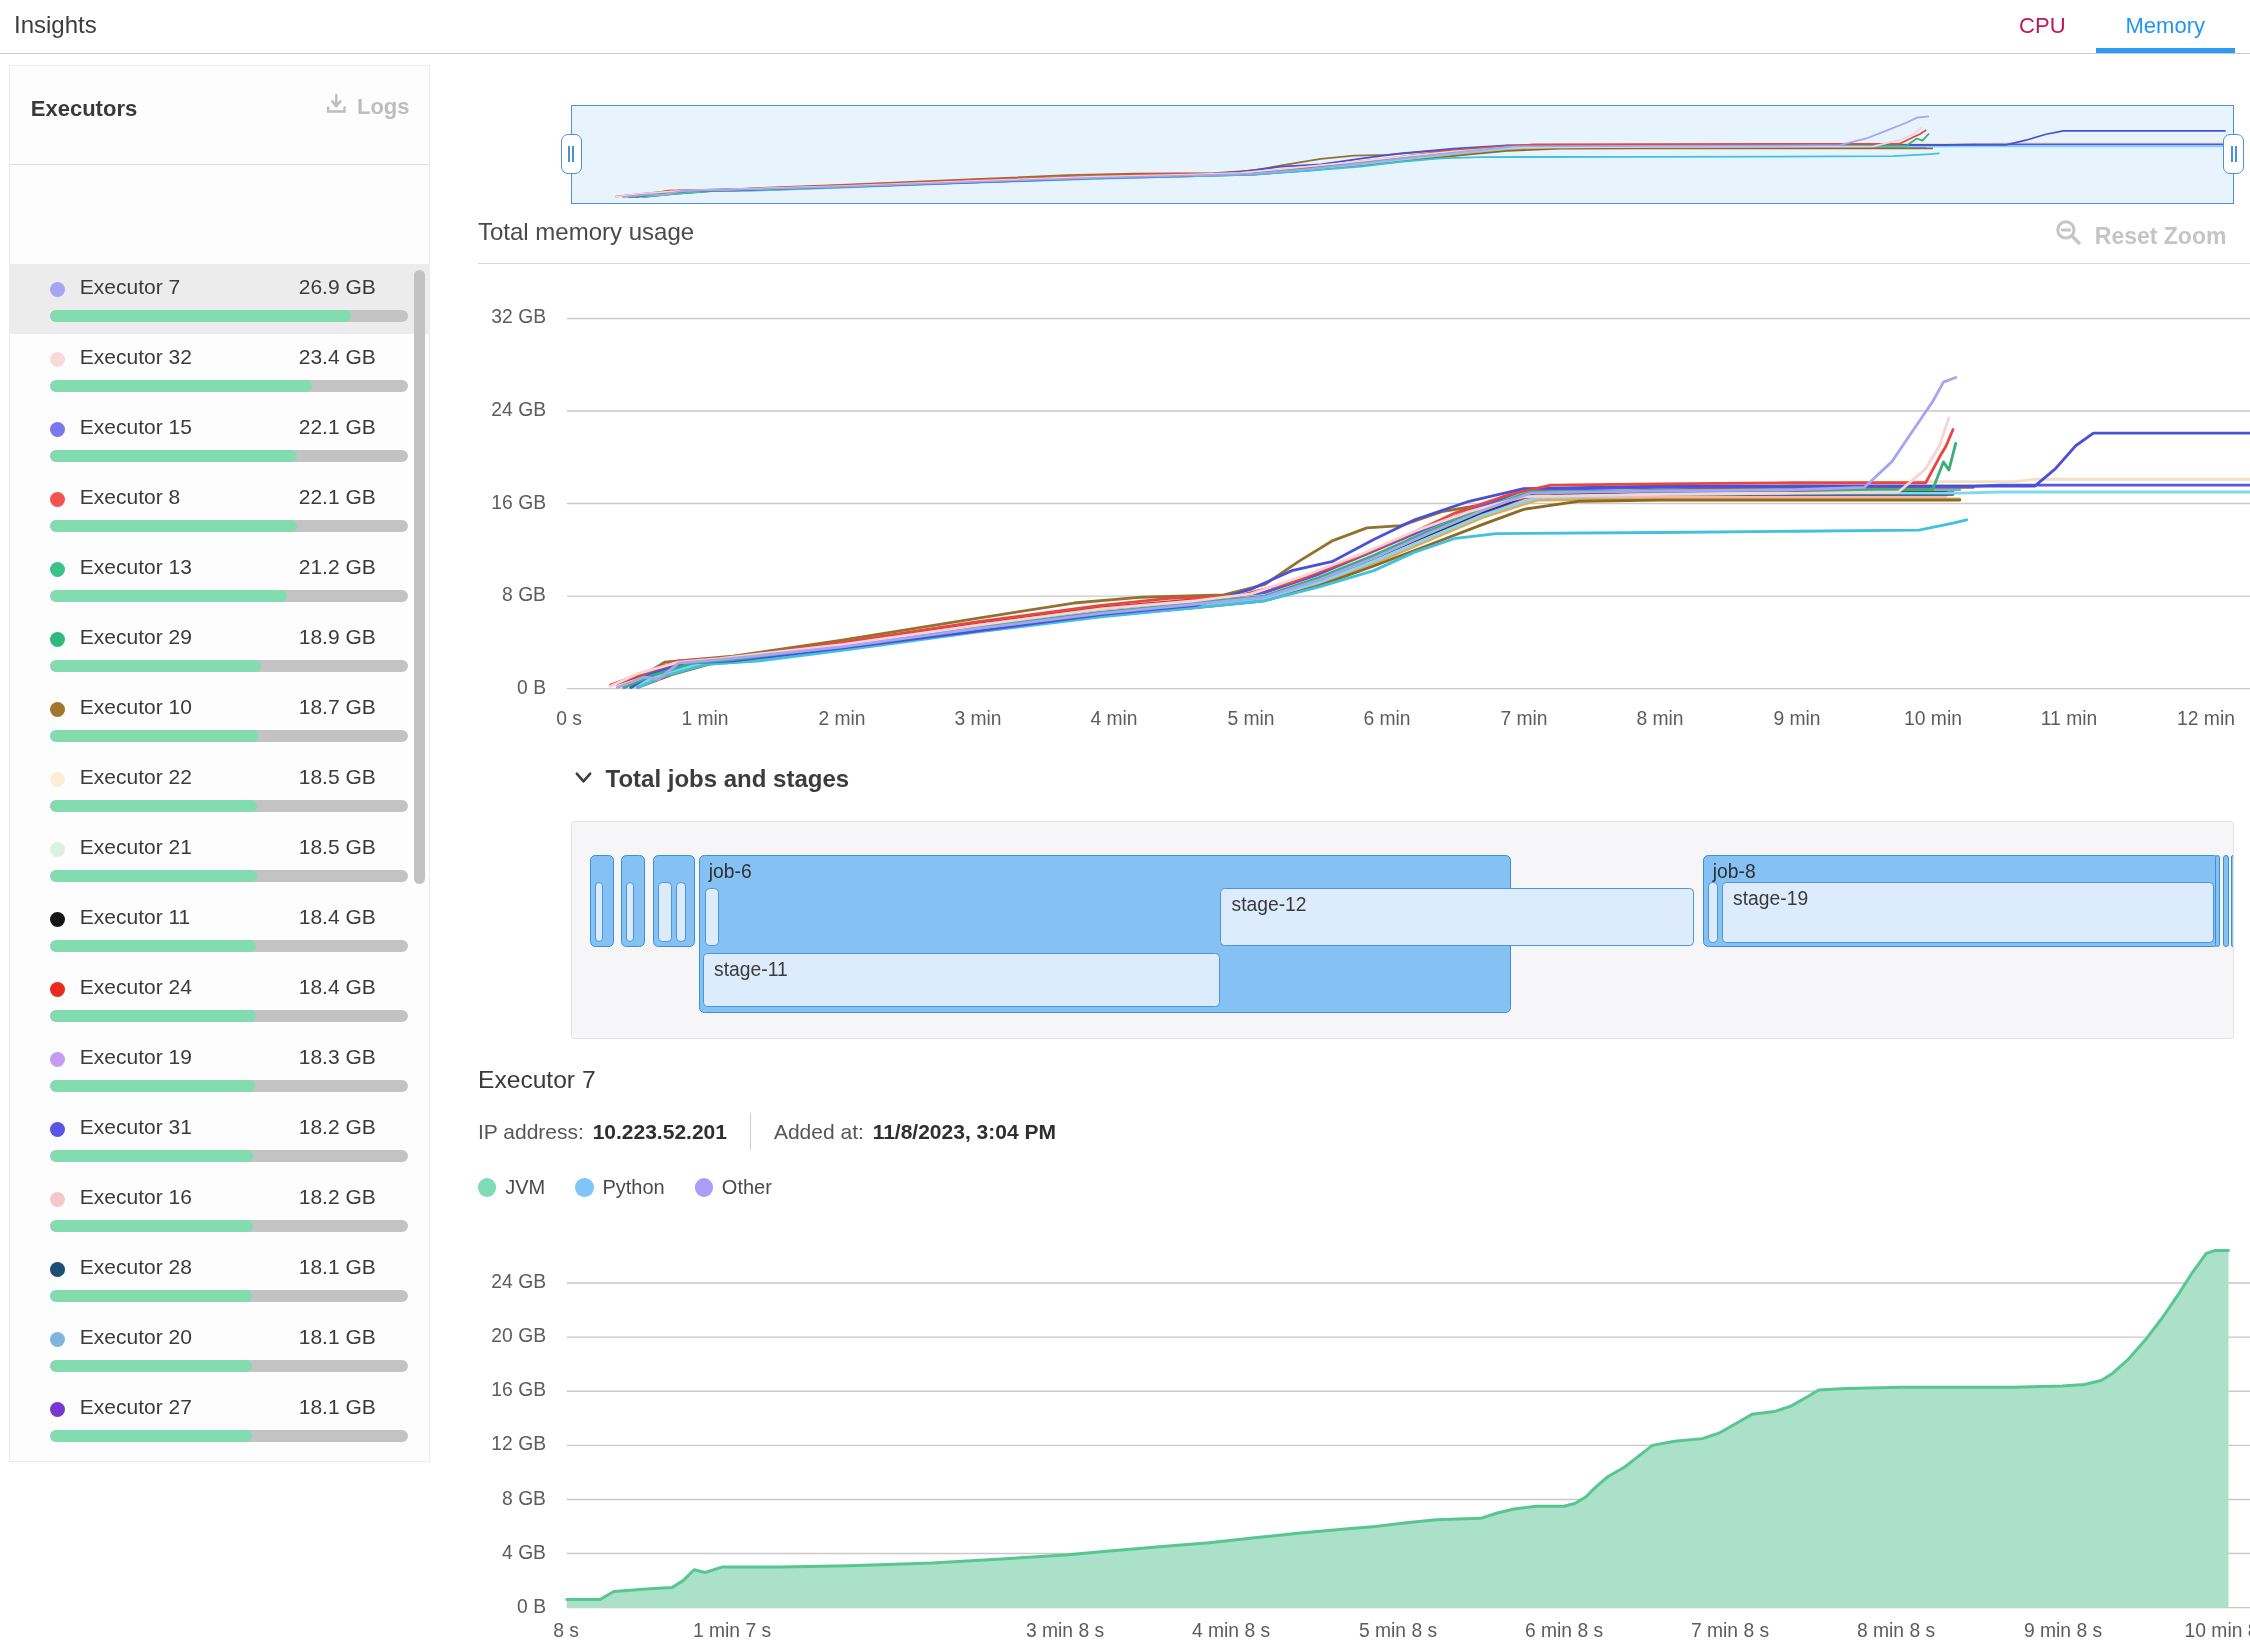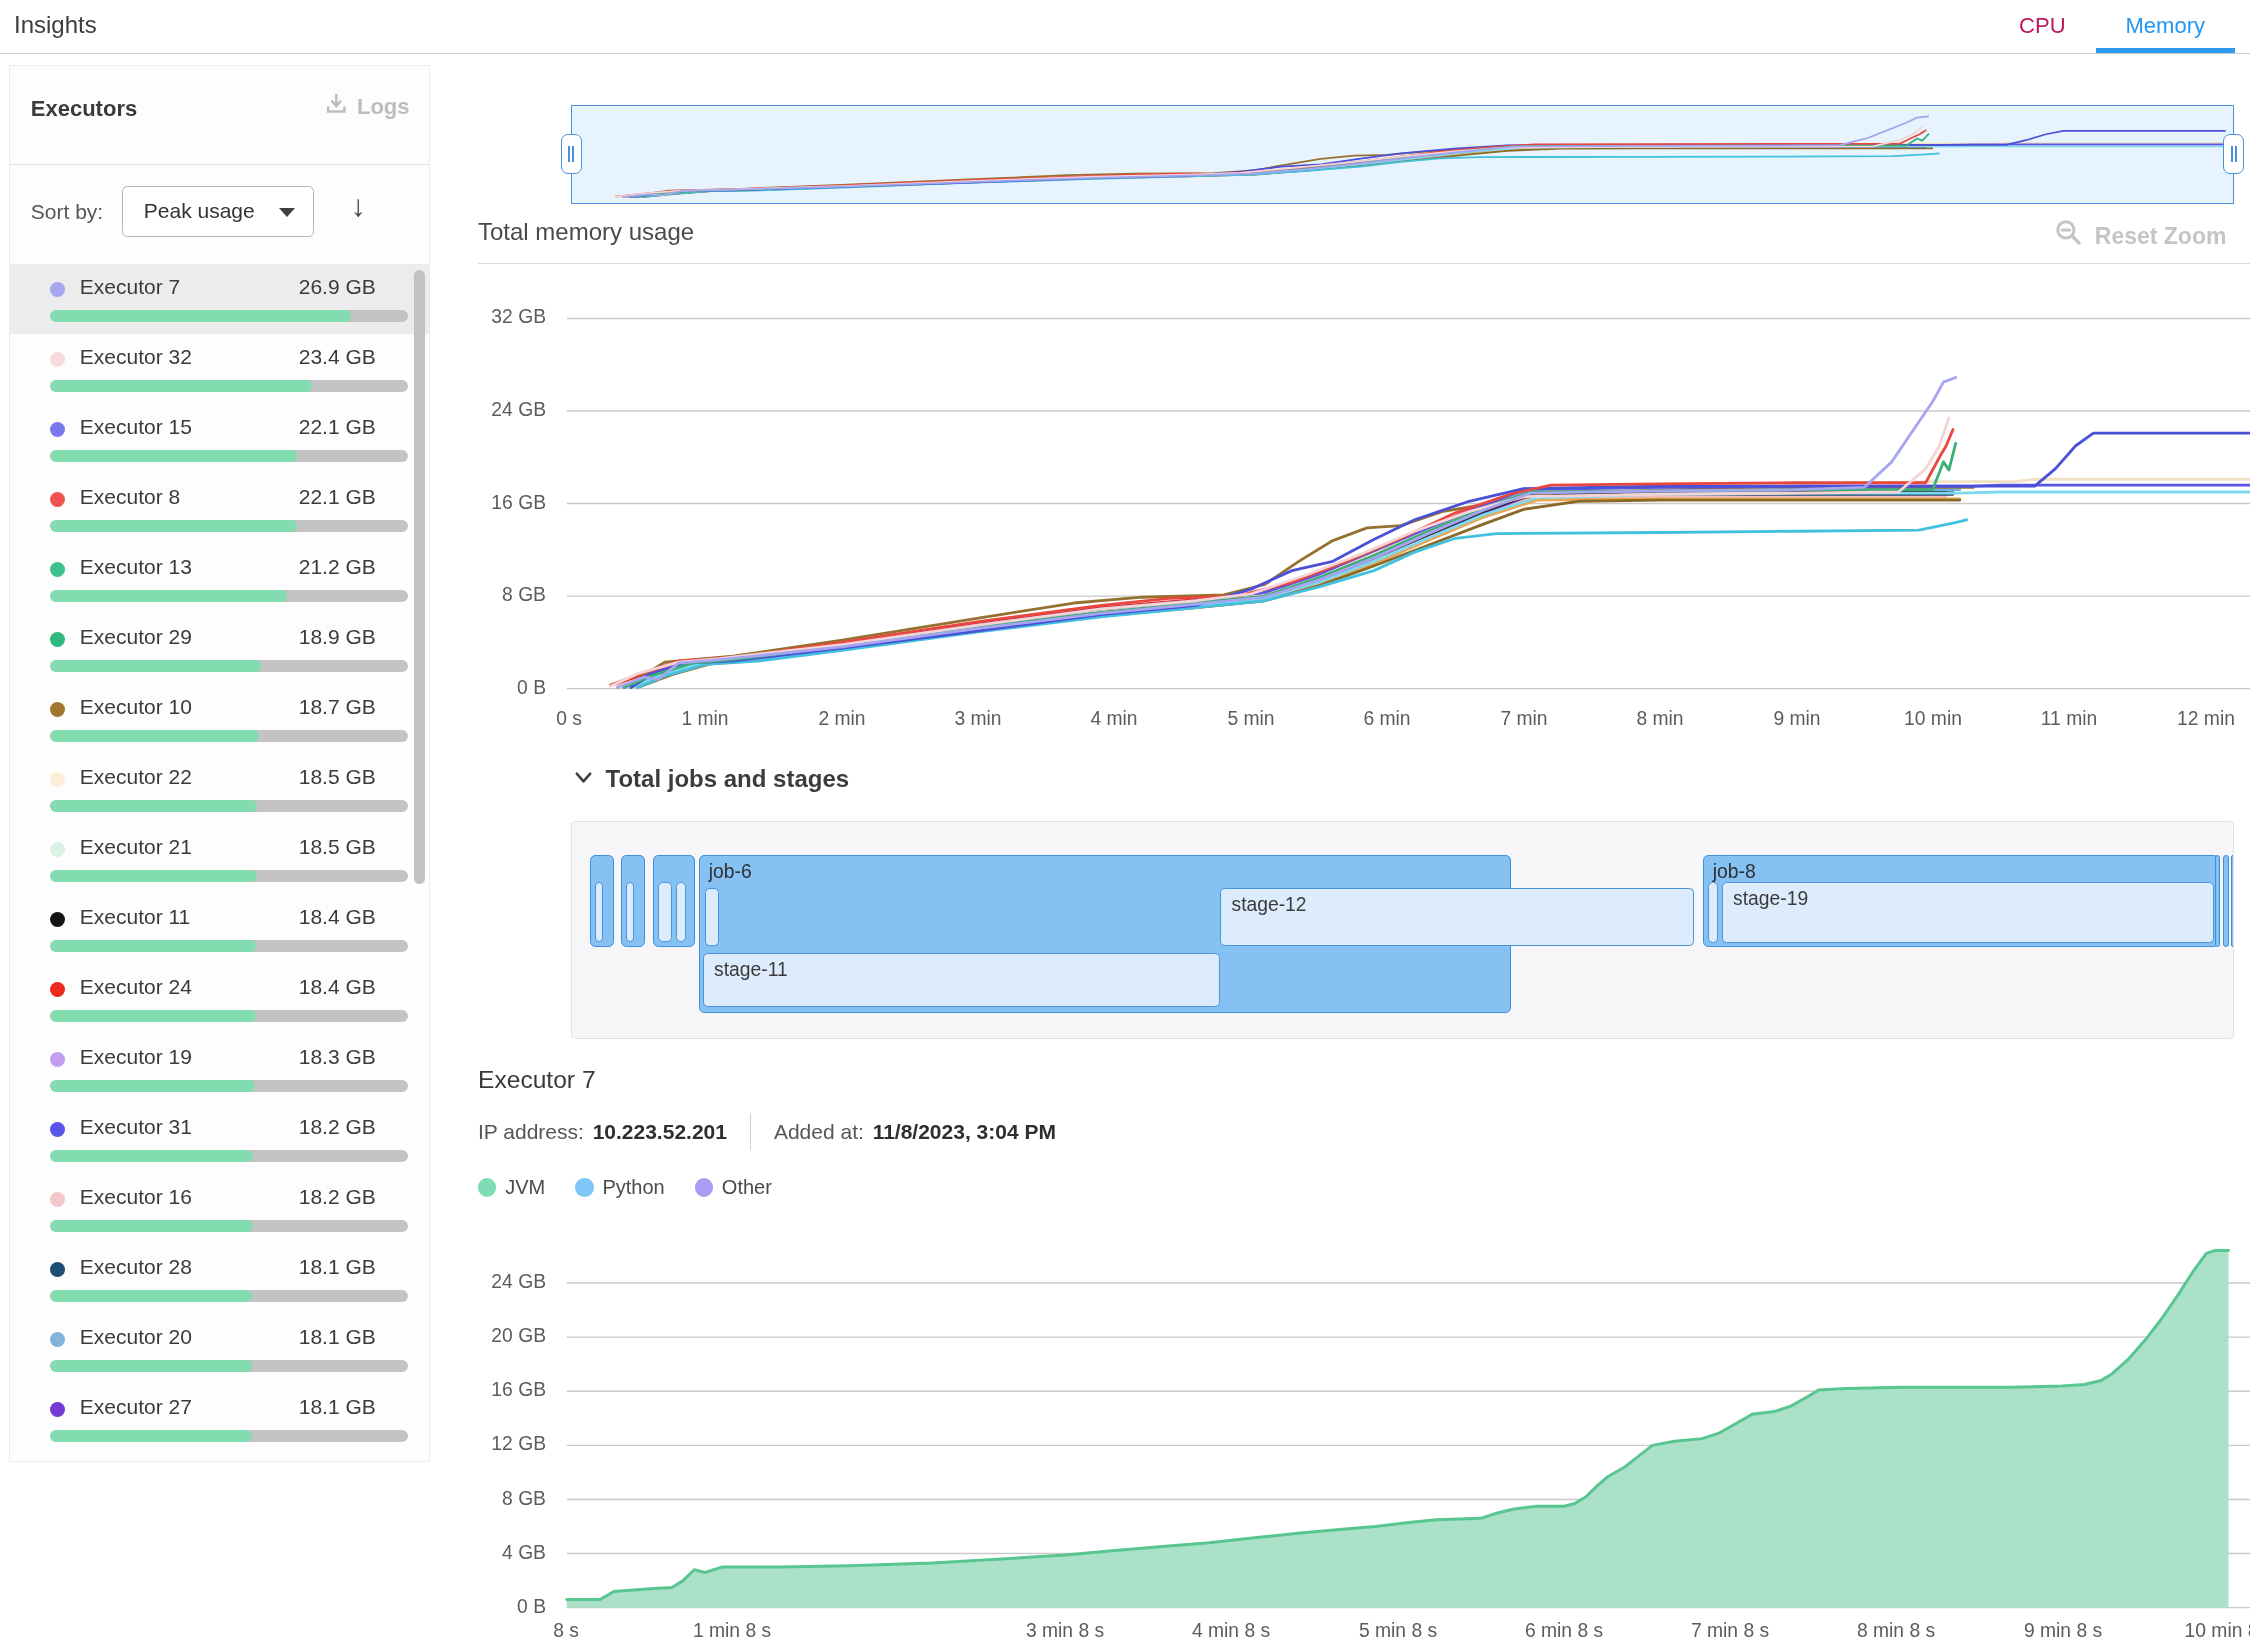--- a/index.html
+++ b/index.html
@@ -95,28 +95,20 @@
         <span>
           <svg width="24.6" height="24.6" viewBox="0 0 24 24" style="position:static;">
             <path d="M12 3 v10 M8 9 l4 5 4-5" stroke="#bdbdbd" stroke-width="2.4" fill="none" stroke-linecap="round" stroke-linejoin="round"></path>
             <path d="M4 15 v4 h16 v-4" stroke="#bdbdbd" stroke-width="2.4" fill="none" stroke-linecap="round"></path>
           </svg>
         </span>
         <span>Logs</span>
       </div>
     </div>
     <div id="sb-div"></div>
-    <div id="sort-row">
-      <div id="sort-label">Sort by:</div>
-      <div id="sort-select">
-        <span class="val">Peak usage</span>
-        <span class="caret"></span>
-      </div>
-      <div id="sort-dir">↓</div>
-    </div>
     <div id="exec-list">
         <div class="exec-item selected">
           <span class="exec-dot" style="background: rgb(165, 165, 242);"></span>
           <span class="exec-name">Executor 7</span>
           <span class="exec-val">26.9 GB</span>
           <div class="exec-bar" style="background: rgb(195, 195, 195);">
             <div class="exec-fill" style="background: rgb(130, 220, 176); width: 84.0625%;"></div>
           </div>
         </div>
         <div class="exec-item">
@@ -426,21 +418,21 @@
       <div class="axis-label ylab" style="left: 476px; top: 1596px;">0 B</div>
       <div class="axis-label ylab" style="left: 476px; top: 1542px;">4 GB</div>
       <div class="axis-label ylab" style="left: 476px; top: 1488px;">8 GB</div>
       <div class="axis-label ylab" style="left: 476px; top: 1433px;">12 GB</div>
       <div class="axis-label ylab" style="left: 476px; top: 1379px;">16 GB</div>
       <div class="axis-label ylab" style="left: 476px; top: 1325px;">20 GB</div>
       <div class="axis-label ylab" style="left: 476px; top: 1271px;">24 GB</div>
     </div>
   <div id="area-xlabels">
       <div class="axis-label xlab" style="left: 566px; top: 1620px;">8 s</div>
-      <div class="axis-label xlab" style="left: 732px; top: 1620px;">1 min 8 s</div>
+      <div class="axis-label xlab" style="left: 732px; top: 1620px;">1 min 7 s</div>
       <div class="axis-label xlab" style="left: 899px; top: 1620px; margin-top: 24px;">2 min 8 s</div>
       <div class="axis-label xlab" style="left: 1065px; top: 1620px;">3 min 8 s</div>
       <div class="axis-label xlab" style="left: 1231px; top: 1620px;">4 min 8 s</div>
       <div class="axis-label xlab" style="left: 1398px; top: 1620px;">5 min 8 s</div>
       <div class="axis-label xlab" style="left: 1564px; top: 1620px;">6 min 8 s</div>
       <div class="axis-label xlab" style="left: 1730px; top: 1620px;">7 min 8 s</div>
       <div class="axis-label xlab" style="left: 1896px; top: 1620px;">8 min 8 s</div>
       <div class="axis-label xlab" style="left: 2063px; top: 1620px;">9 min 8 s</div>
       <div class="axis-label xlab" style="left: 2229px; top: 1620px;">10 min 8 s</div>
     </div>

